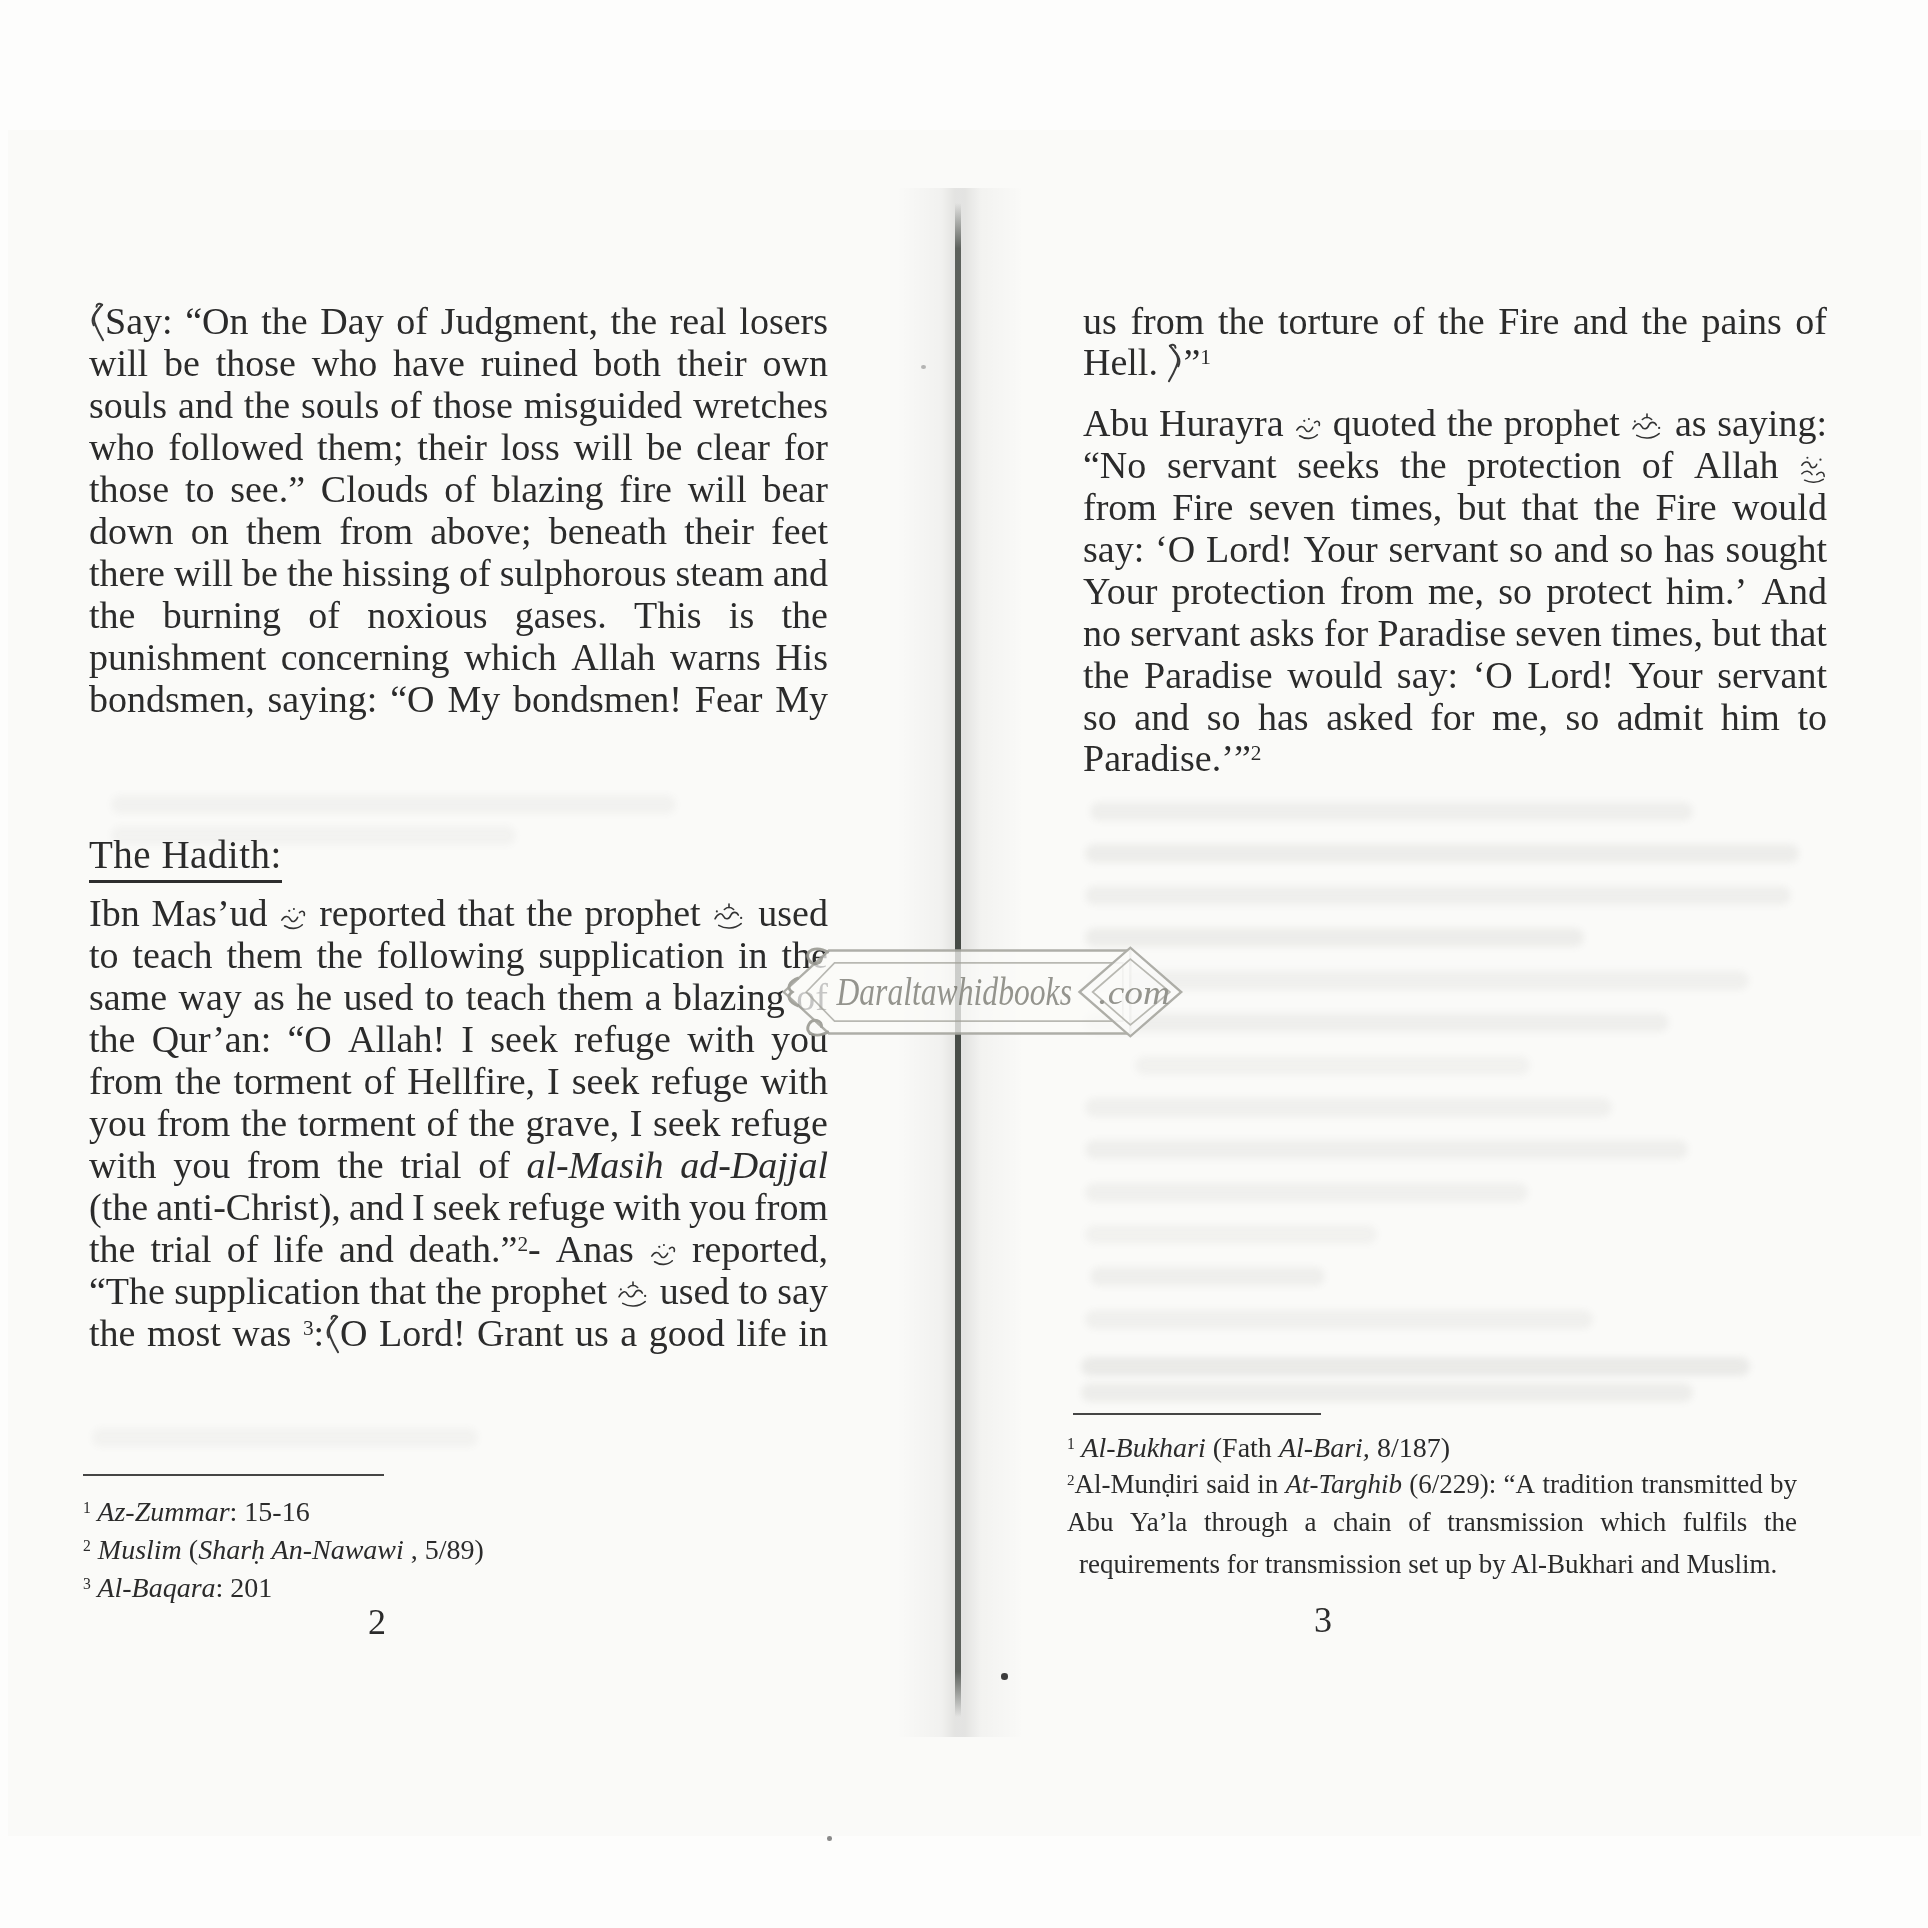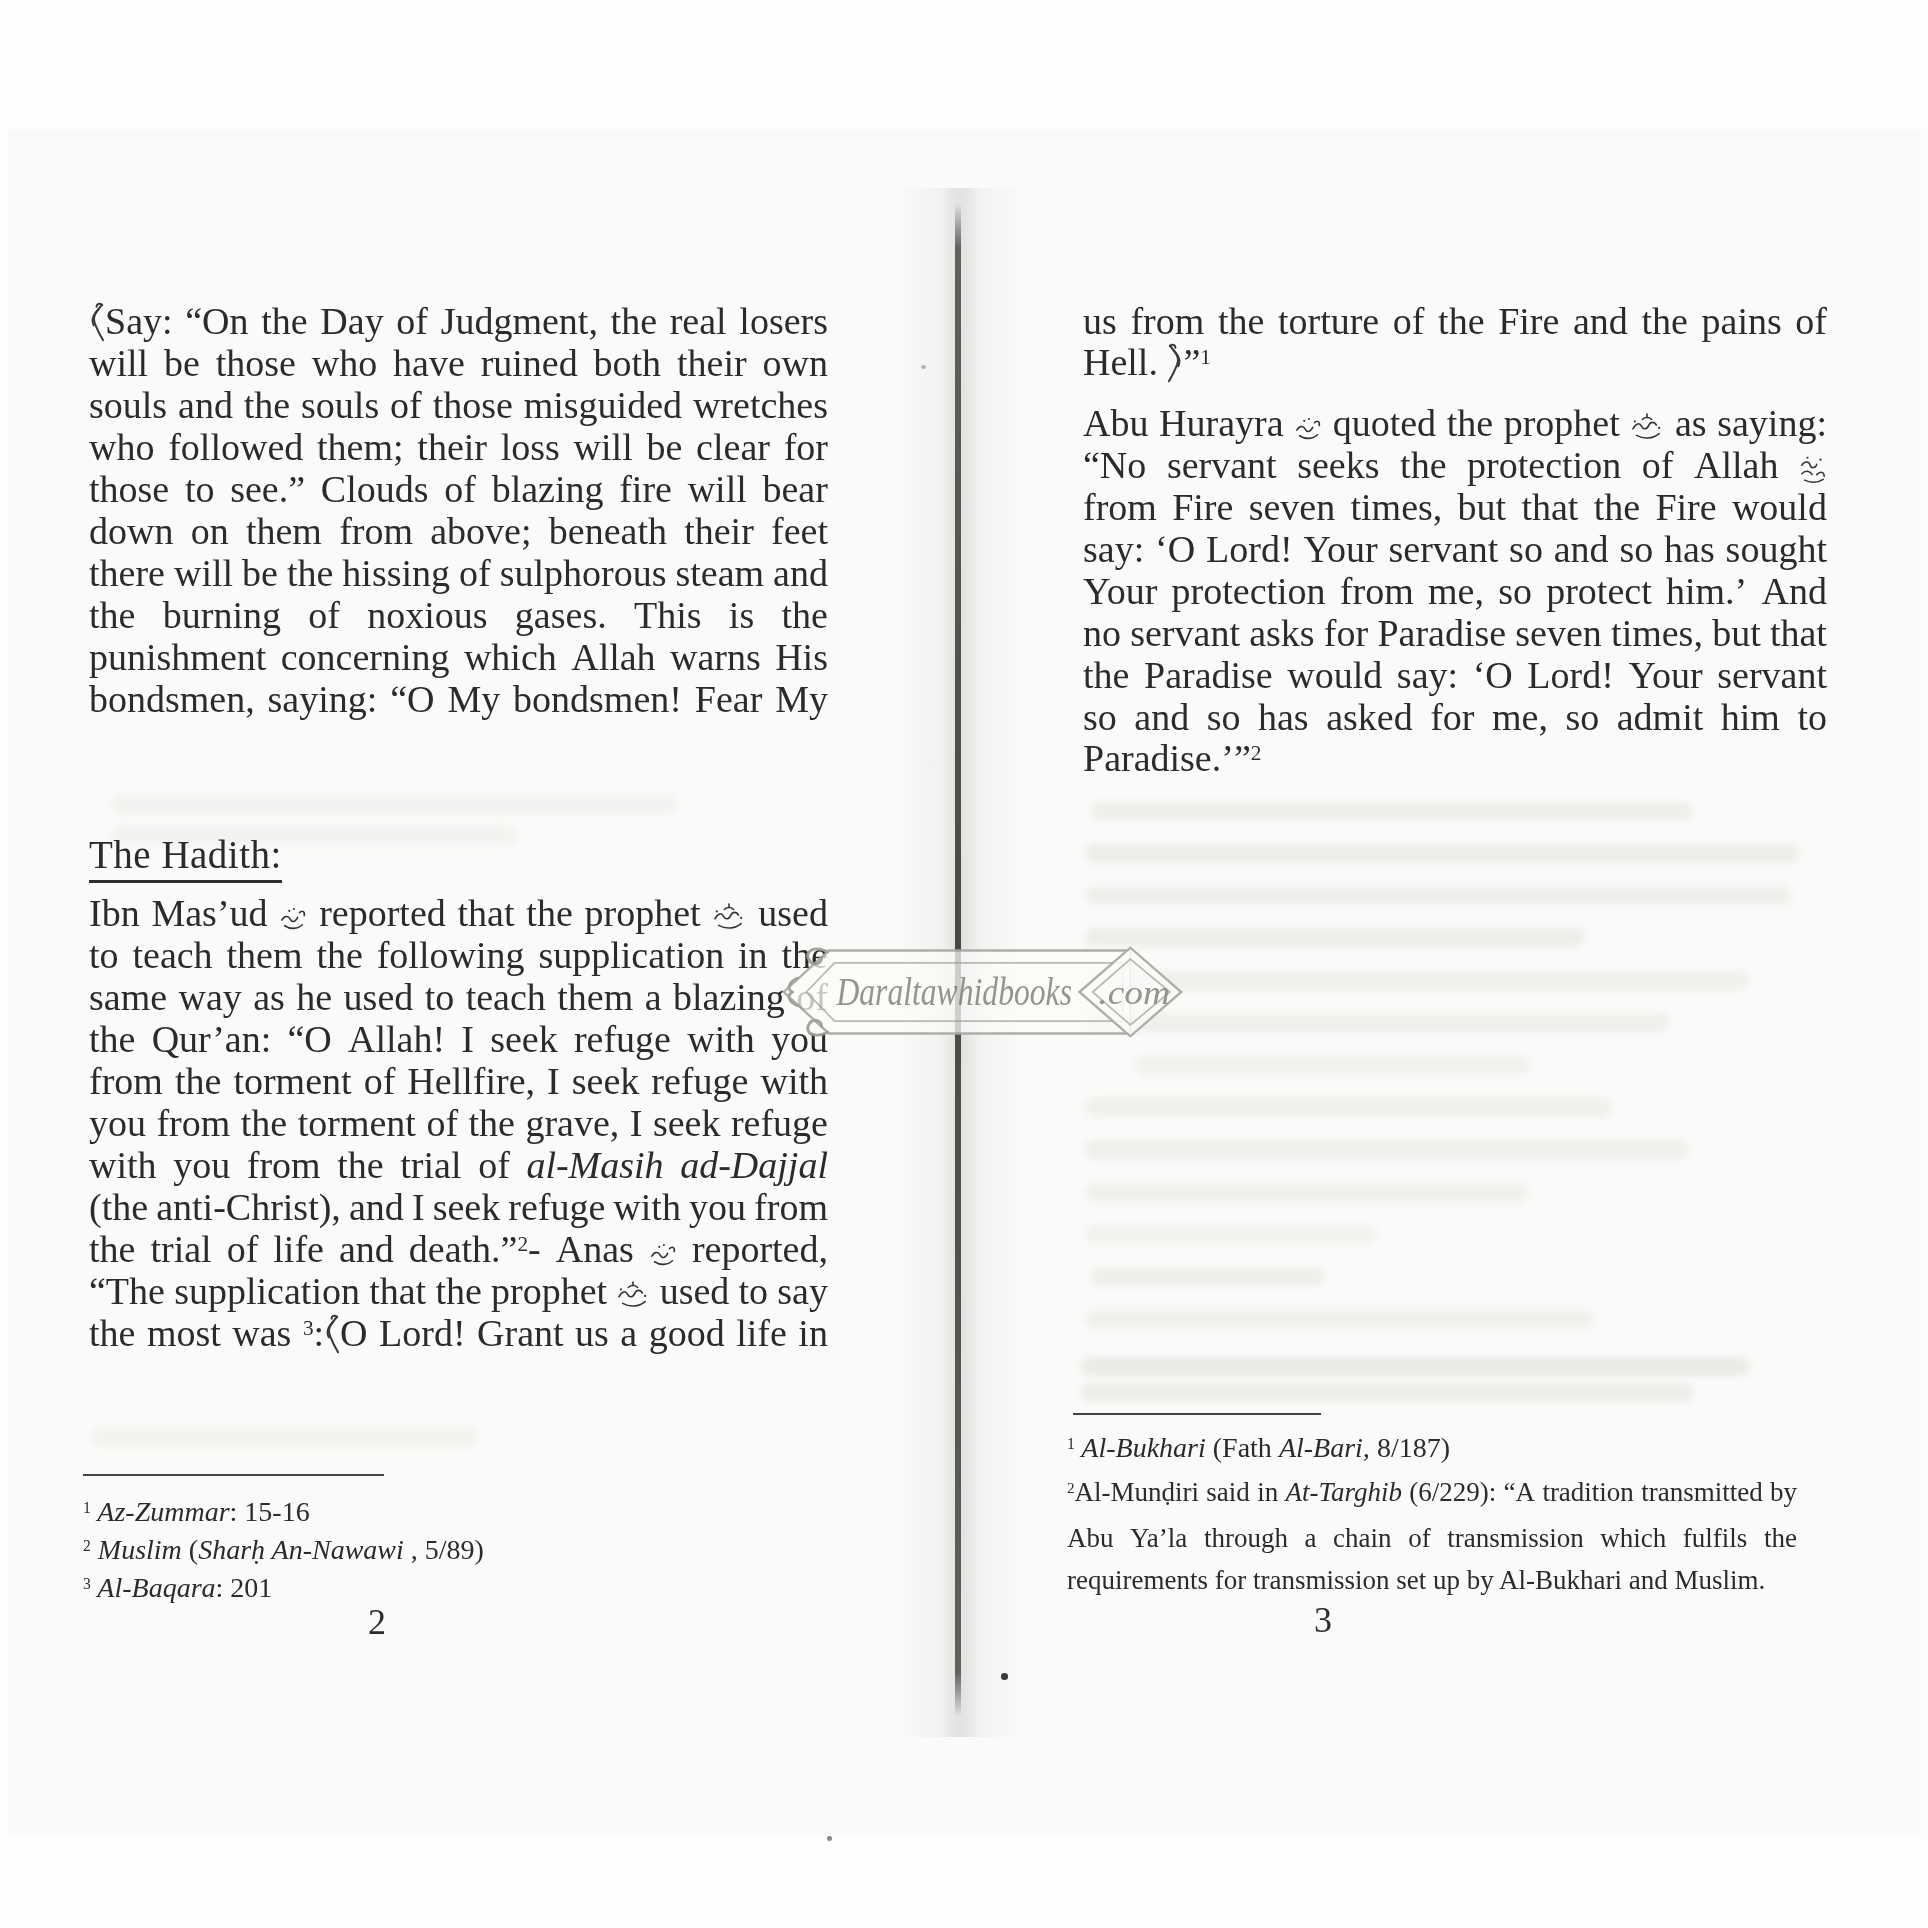--- a/index.html
+++ b/index.html
@@ -19,22 +19,22 @@
   .it{font-style:italic;}
   .sup{font-size:0.56em;position:relative;top:-0.52em;line-height:0;}
   .heading{
     font-weight:normal;font-size:39px;
     border-bottom:3.8px solid #2e2e2e;padding-bottom:2.8px;
     display:inline-block;letter-spacing:0.5px;
   }
   .fn{font-size:28px;}
   .fn .lline{height:38px;line-height:38px;}
   .fn2{font-size:27px;}
-  .fn2 .jline{height:38px;margin-top:8px;}
-  .fn2 .lline{height:38px;line-height:38px;}
+  .fn2 .jline{height:38px;}
+  .fn2 .lline{height:38px;line-height:38px;margin-left:12px;}
   .rule{border-top:2.8px solid #454545;height:0;}
   .pagenum{font-size:36px;text-align:center;}
   .sym-orn svg{vertical-align:-9.4px;}
   .sym-hon svg{vertical-align:-4.7px;}
   .ghost{position:absolute;height:19px;border-radius:9.4px;filter:blur(3.8px);background:#6e6e68;}
   .speck{position:absolute;border-radius:50%;background:#3c3c3c;}
   .gutter-band{
     left:896px;top:188px;width:128px;height:1549px;
     background:linear-gradient(to right,
       rgba(0,0,0,0) 0%, rgba(0,0,0,0.035) 35%, rgba(0,0,0,0.09) 46%,

